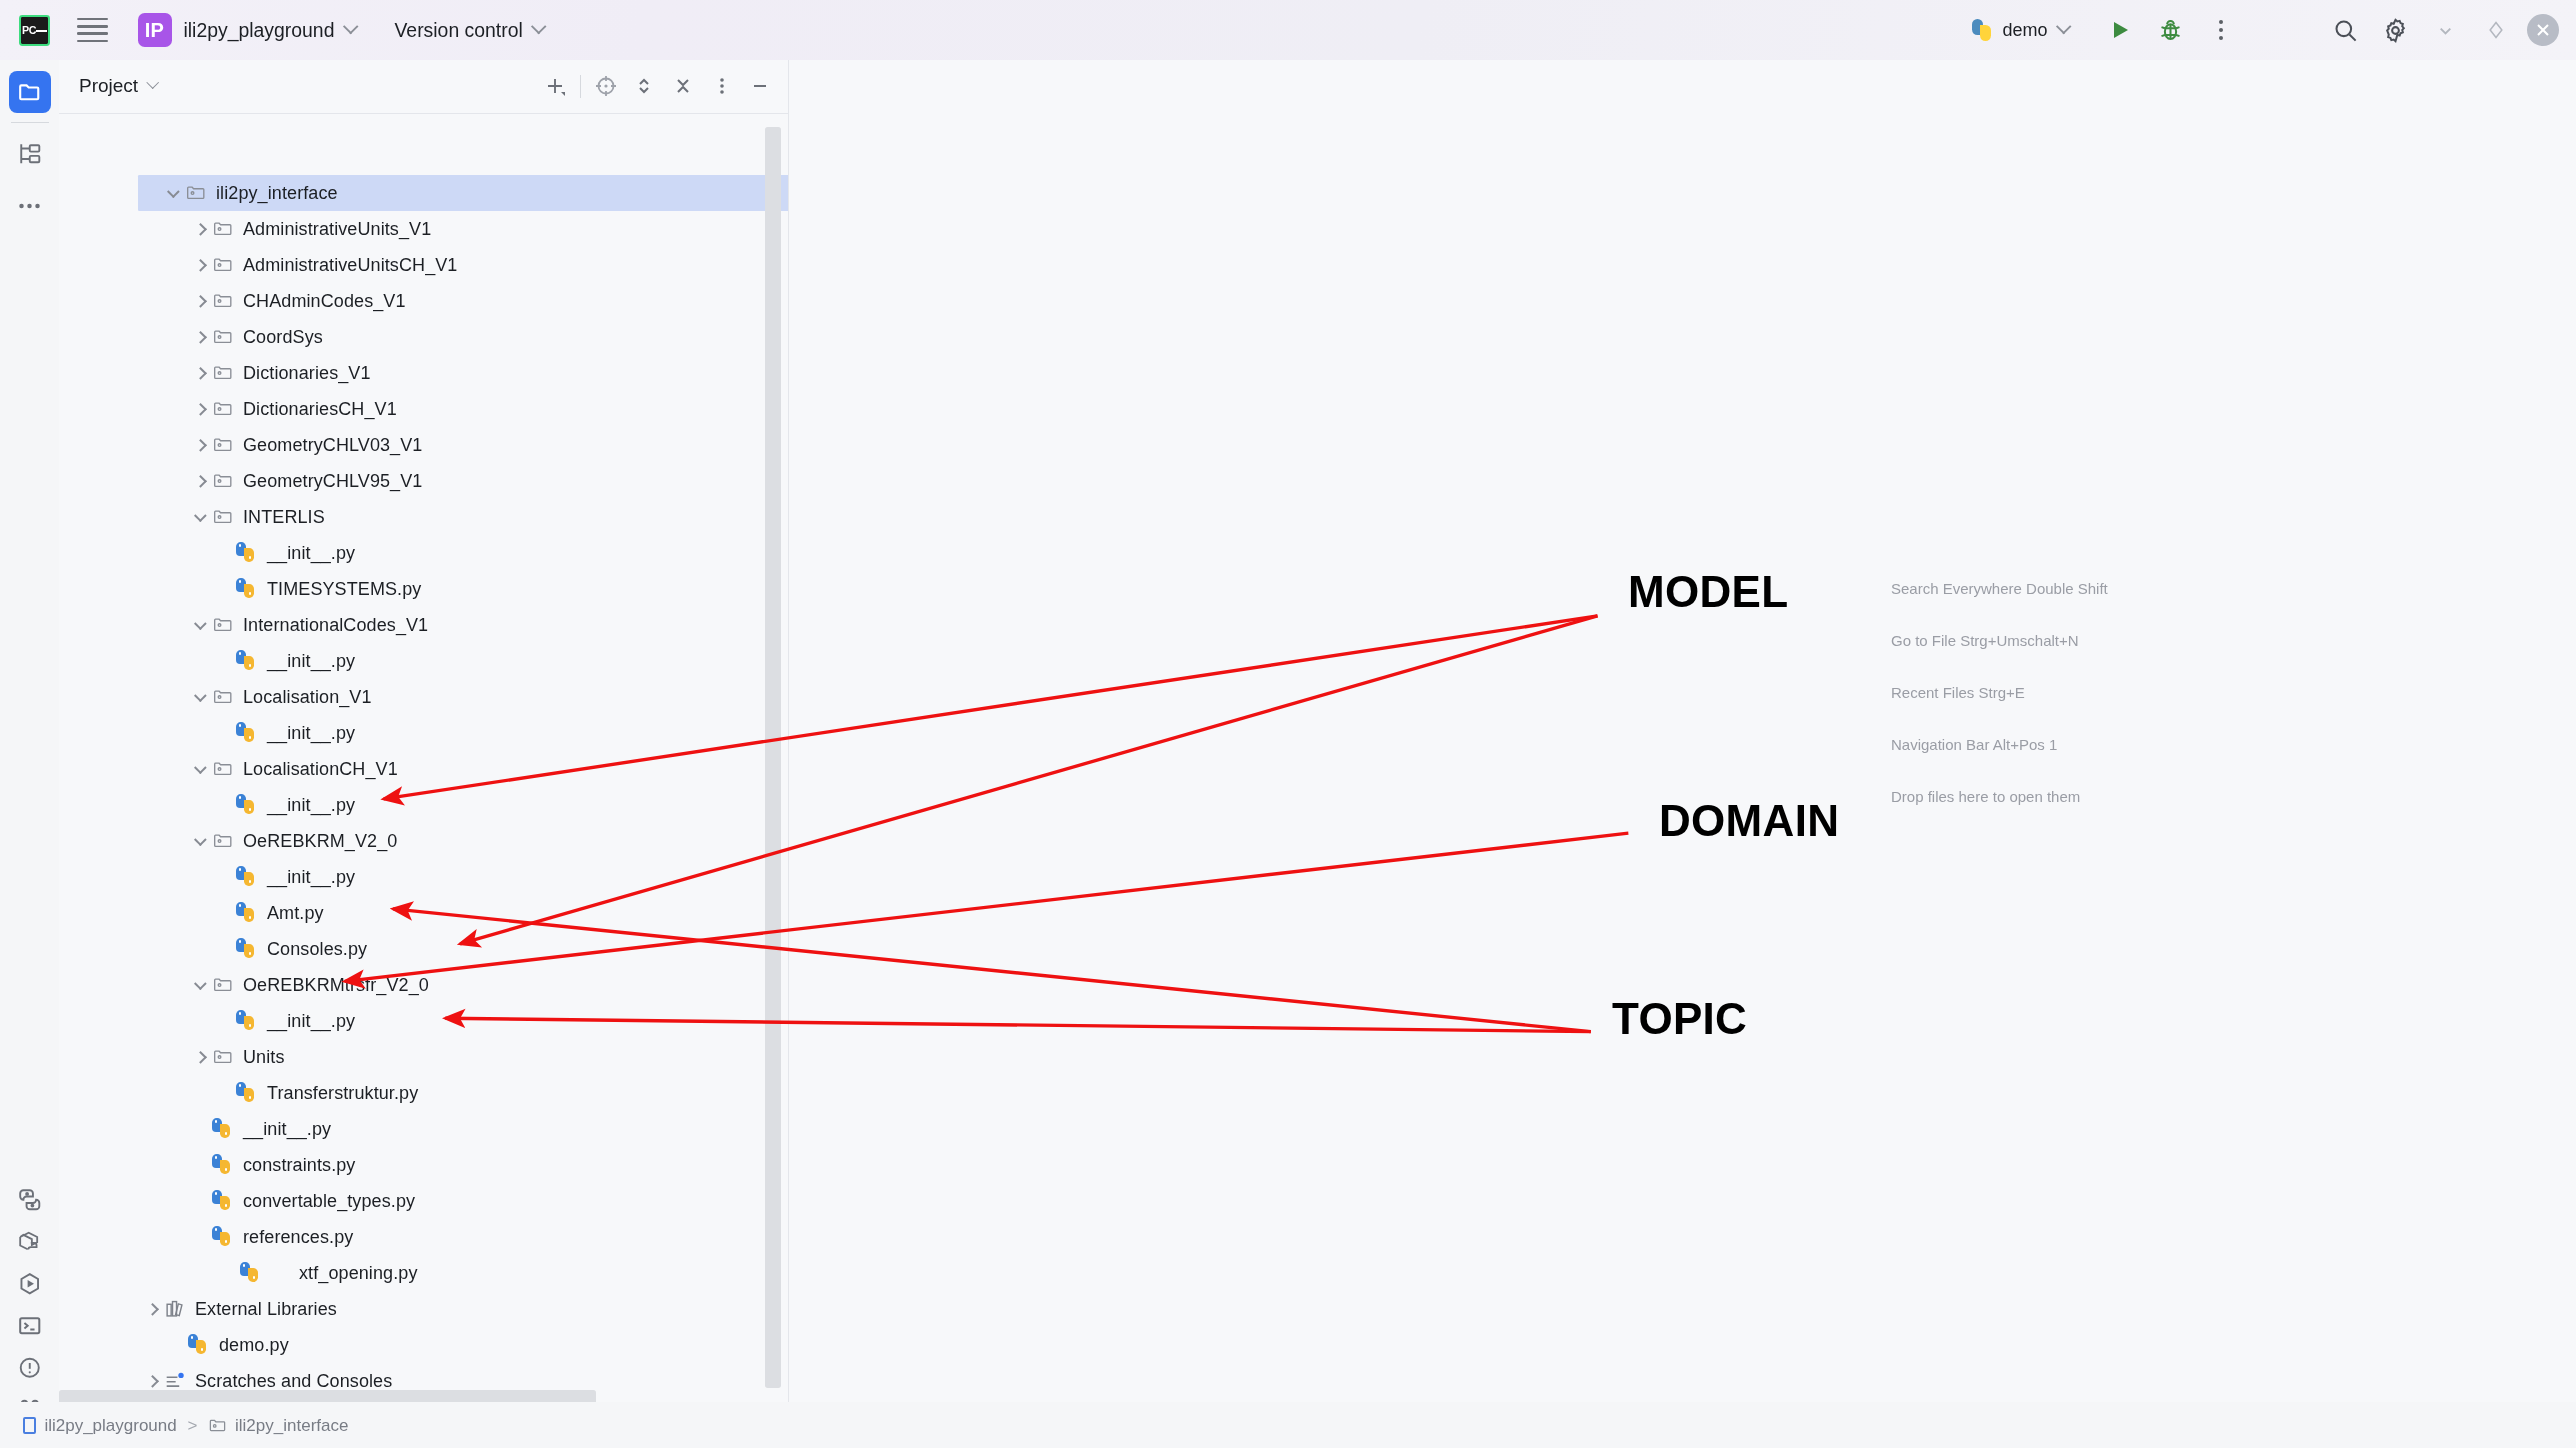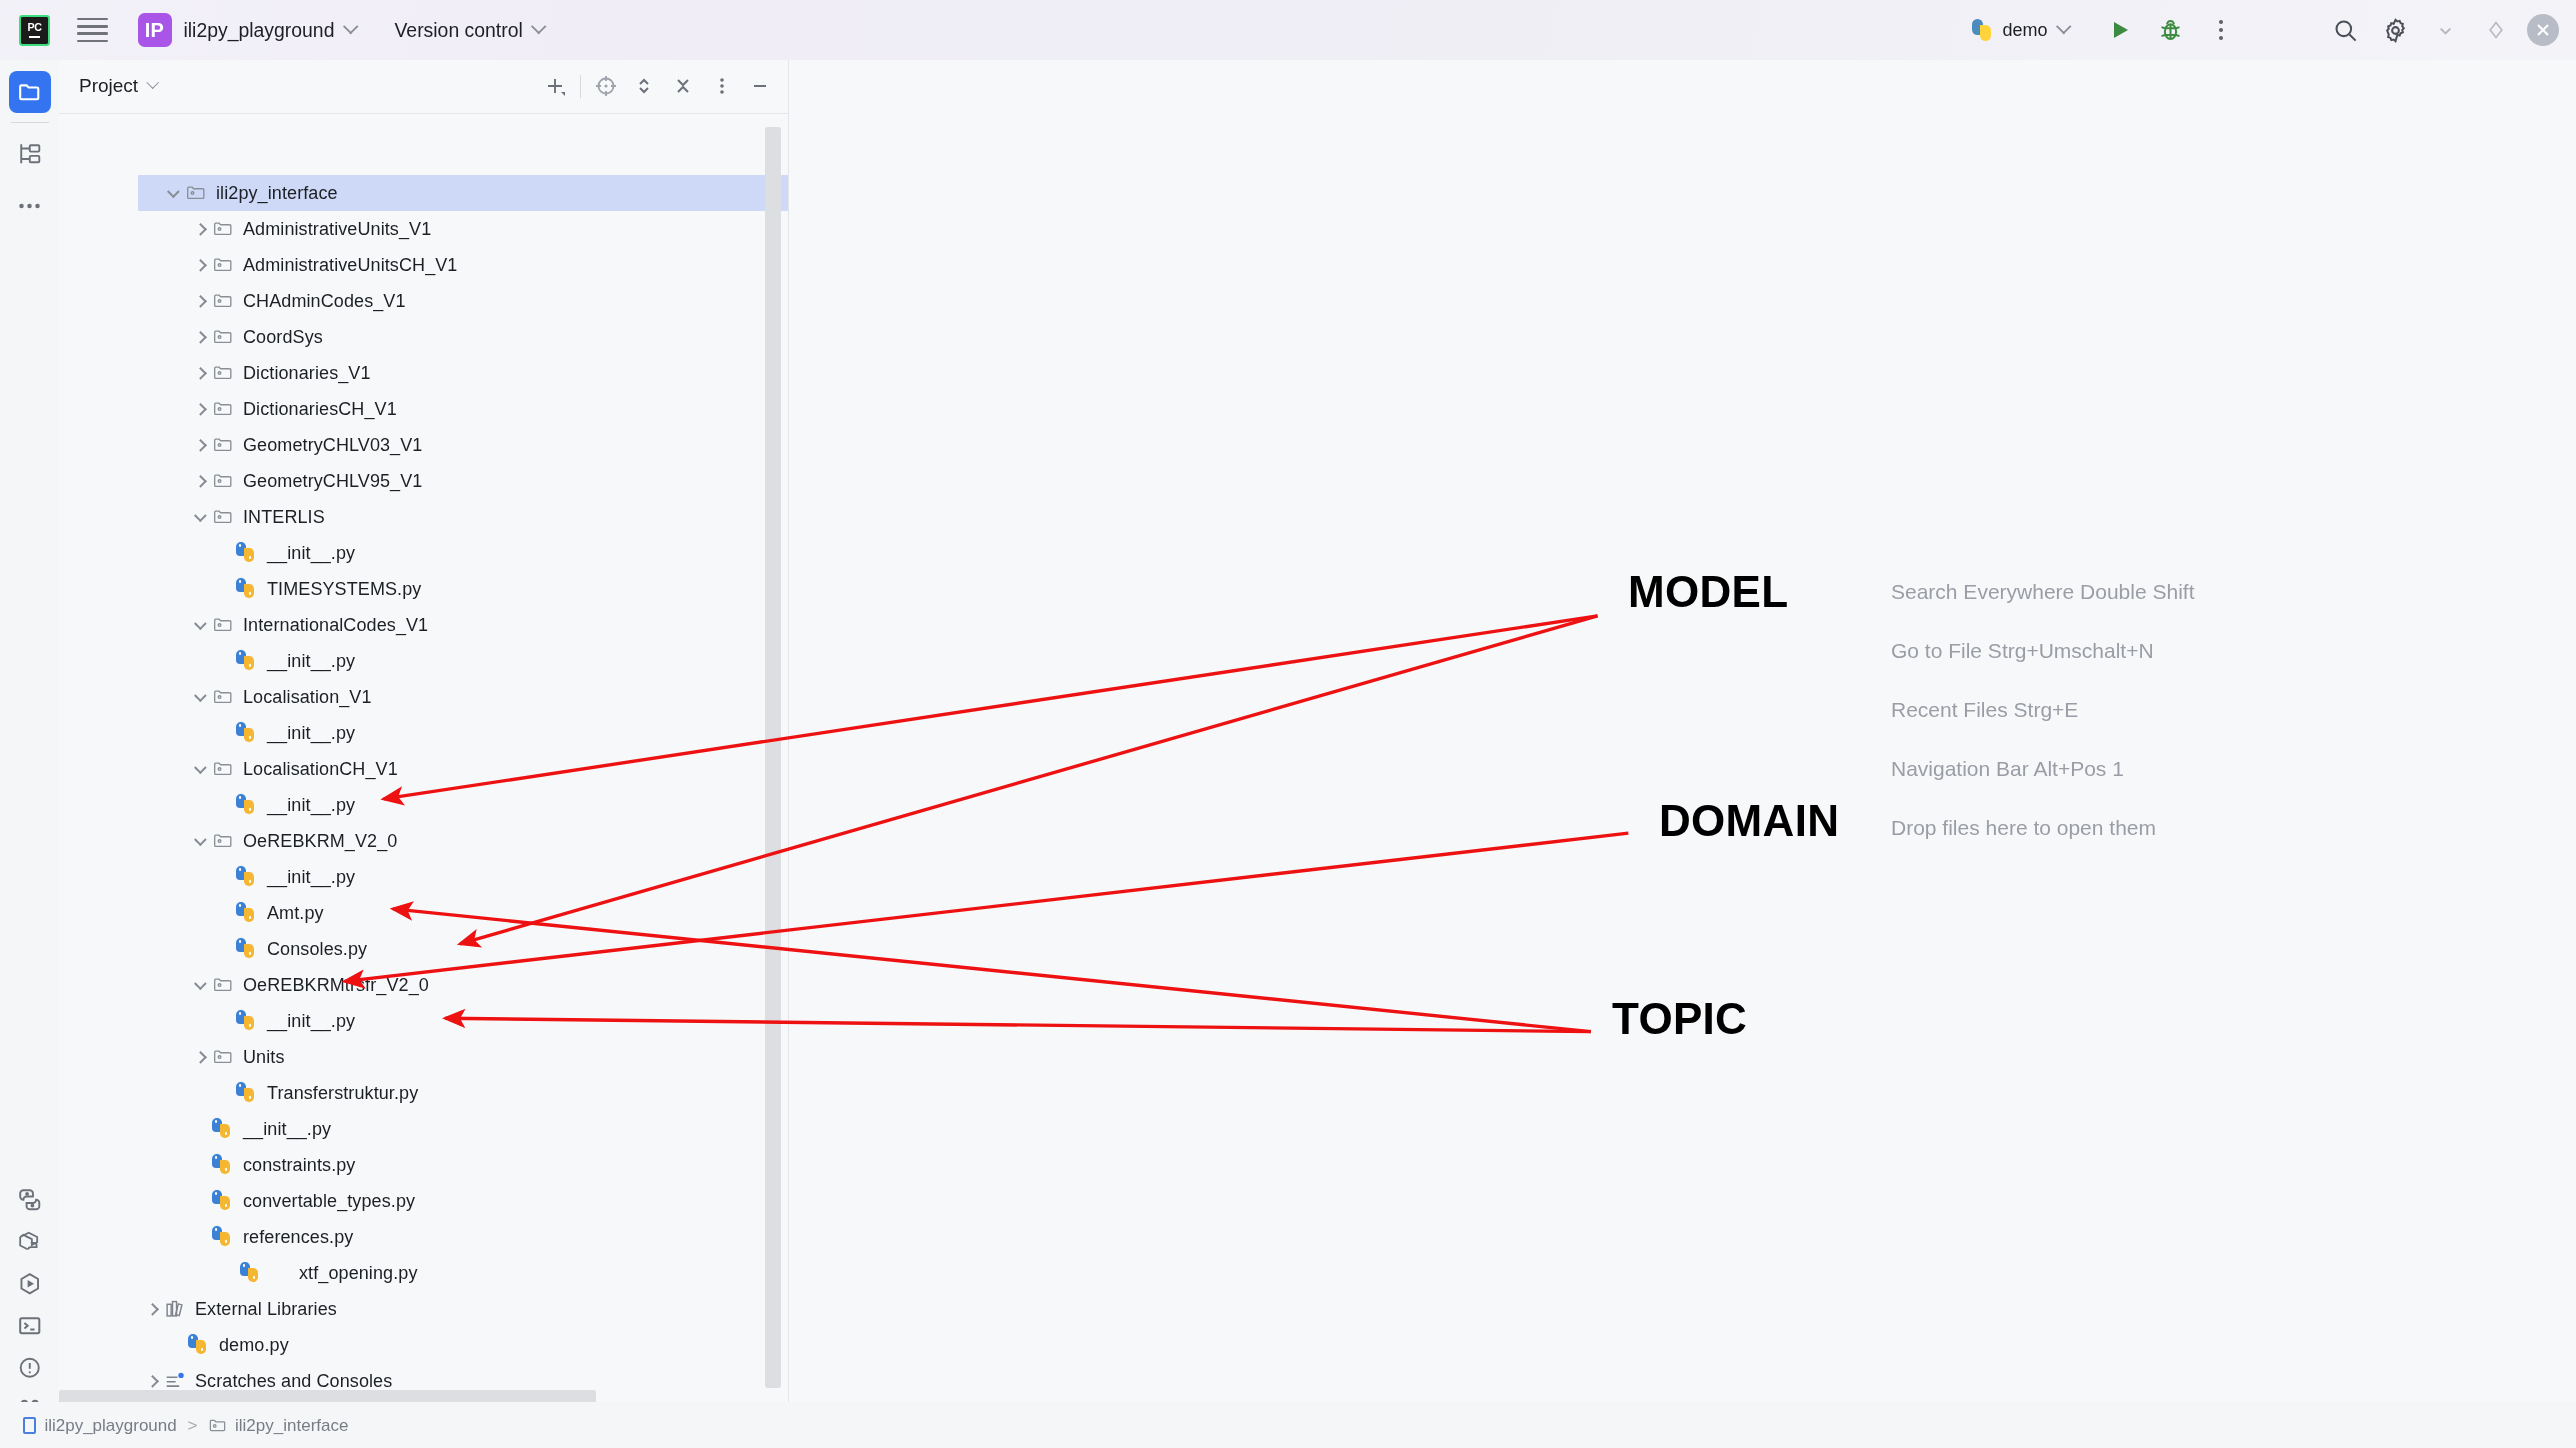--- a/index.html
+++ b/index.html
@@ -14,21 +14,21 @@
   
   .titlebar {
     position: absolute; left: 0; top: 0; width: 2576px; height: 60px;
     background: linear-gradient(100deg,#f3f1f8 0%, #f0edf6 25%, #efeef5 55%, #f4f3f8 100%);
     display: flex; align-items: center;
   }
   .tb-left { display: flex; align-items: center; height: 60px; }
   .pc-logo {
     width: 31px; height: 31px; margin-left: 19px;
     background: #1b1b1b; border: 2px solid #3ddc7f; border-radius: 3.4px;
-    display: flex; flex-direction: column; align-items: center; justify-content: center;
+    display: flex; align-items: center; justify-content: center;
   }
   .pc-logo .pc-txt { color:#fff; font-size:10.7px; font-weight:bold; line-height:1; letter-spacing:-0.3px;}
   .pc-logo .pc-bar { width: 10.7px; height: 2px; background: #fff; margin-top: 2.7px; }
   .burger { width: 31px; height: 29.5px; margin-left: 27px; display:flex; flex-direction:column; justify-content:center; gap:4.7px;}
   .burger i { display:block; height: 2.7px; background: #70737a; border-radius:1.3px; }
   .proj-badge {
     width: 34px; height: 34px; background: #a855e8; border-radius: 6.7px;
     color:#fff; font-size: 20px; font-weight: bold; display:flex; align-items:center; justify-content:center;
     margin-left: 29.5px; letter-spacing: 0.3px;
   }
@@ -87,21 +87,21 @@
   .ic-py .d2 { position:absolute; width:2.7px;height:2.7px;background:#fff;border-radius:50%; left:12.7px; top:14.8px;}
 
   
   .vscroll { position:absolute; left: 765px; top: 127px; width: 16px; height: 1261px; background:#dcdee2; border-radius: 2.7px;}
   .hscroll { position:absolute; left: 59px; top: 1390px; width: 537px; height: 17.4px; background:#dcdee2; border-radius: 2.7px;}
   .panel-edge { position:absolute; left: 788px; top: 60px; width: 1.3px; height: 1388px; background:#e4e6eb;}
 
   
   .editor { position:absolute; left: 789px; top: 60px; width: 1728px; height: 1388px; background:#f7f8fa; }
   .hints { position:absolute; left: 1102px; top: 520px; }
-  .hint { font-size: 21px; color:#9a9da5; margin-bottom: 35px; }
+  .hint { font-size: 15px; color:#9a9da5; margin-bottom: 35px; }
 
   
   .anno { position:absolute; left:0; top:0; width: 2576px; height: 1449px; pointer-events:none; }
   .anno-label { position:absolute; font-size: 44px; font-weight: bold; color:#000; letter-spacing: 0.3px; white-space:nowrap; font-family:"Liberation Sans", sans-serif;}
 
   
   .statusbar { position:absolute; left:0; bottom:0; width: 2576px; height: 47px; background:#f5f6f8; display:flex; align-items:center; }
   .bc { display:flex; align-items:center; margin-left: 23px; font-size: 17px; color:#787c85;}
   .bc-sep { margin: 0 10.7px; color:#a4a8b0; font-size: 17px;}
   .bc-proj-ico { width: 13.4px; height: 17.4px; border: 2px solid #4a7fe0; border-radius: 2px; margin-right: 8px;}

